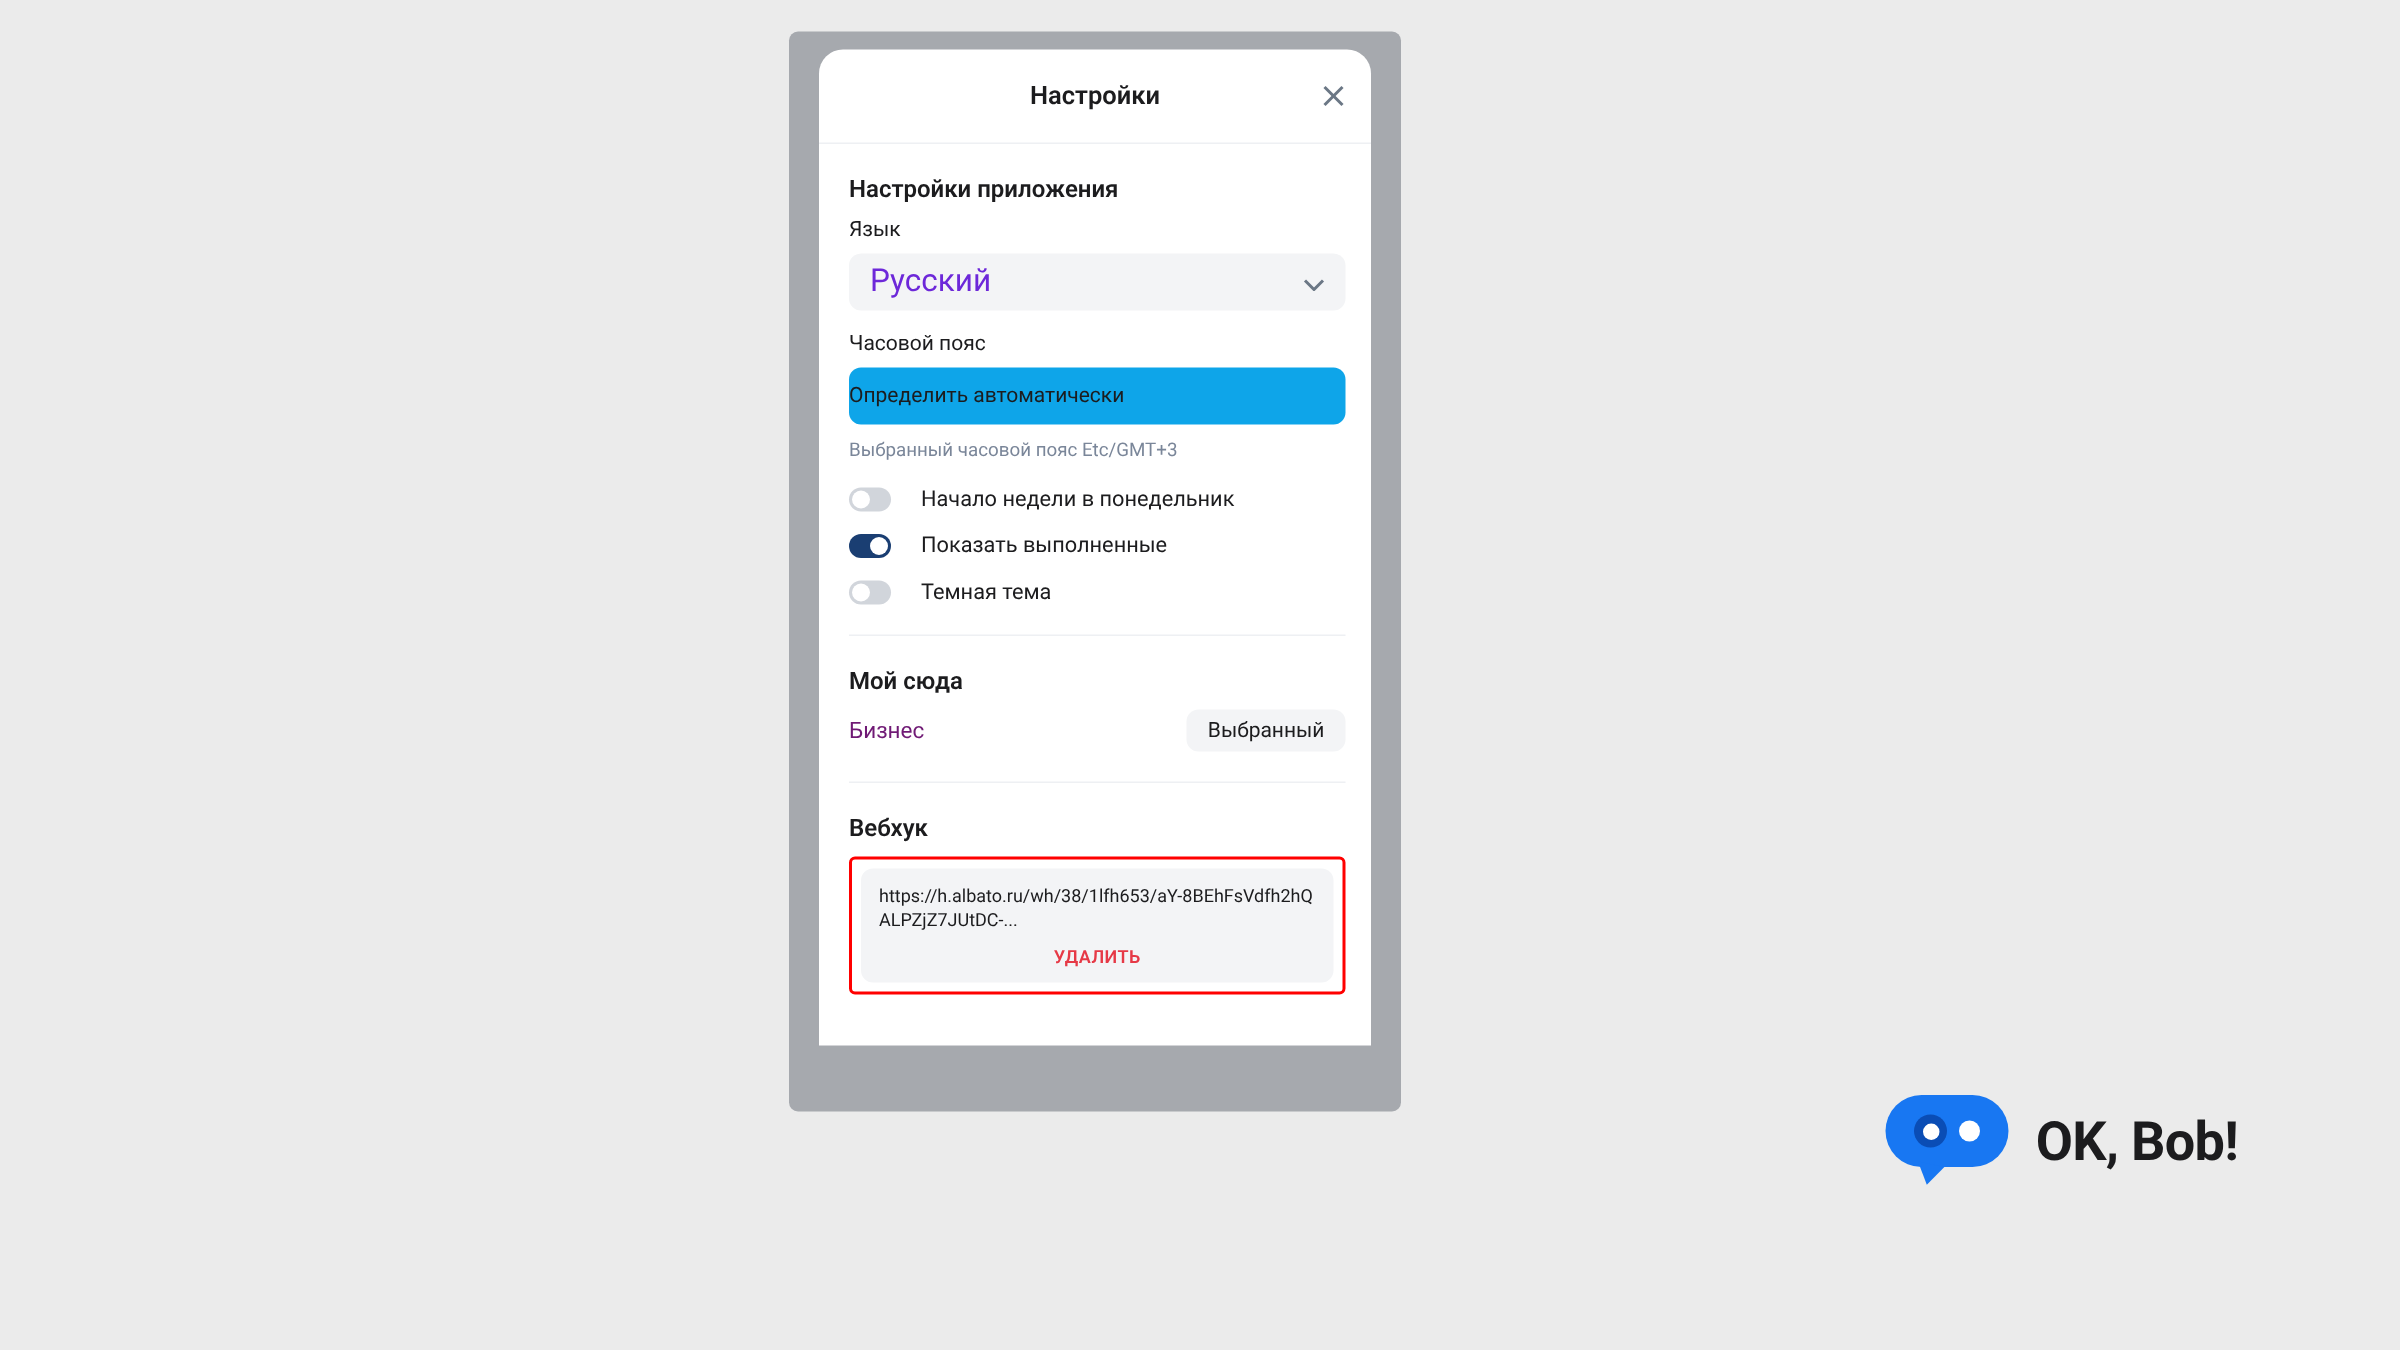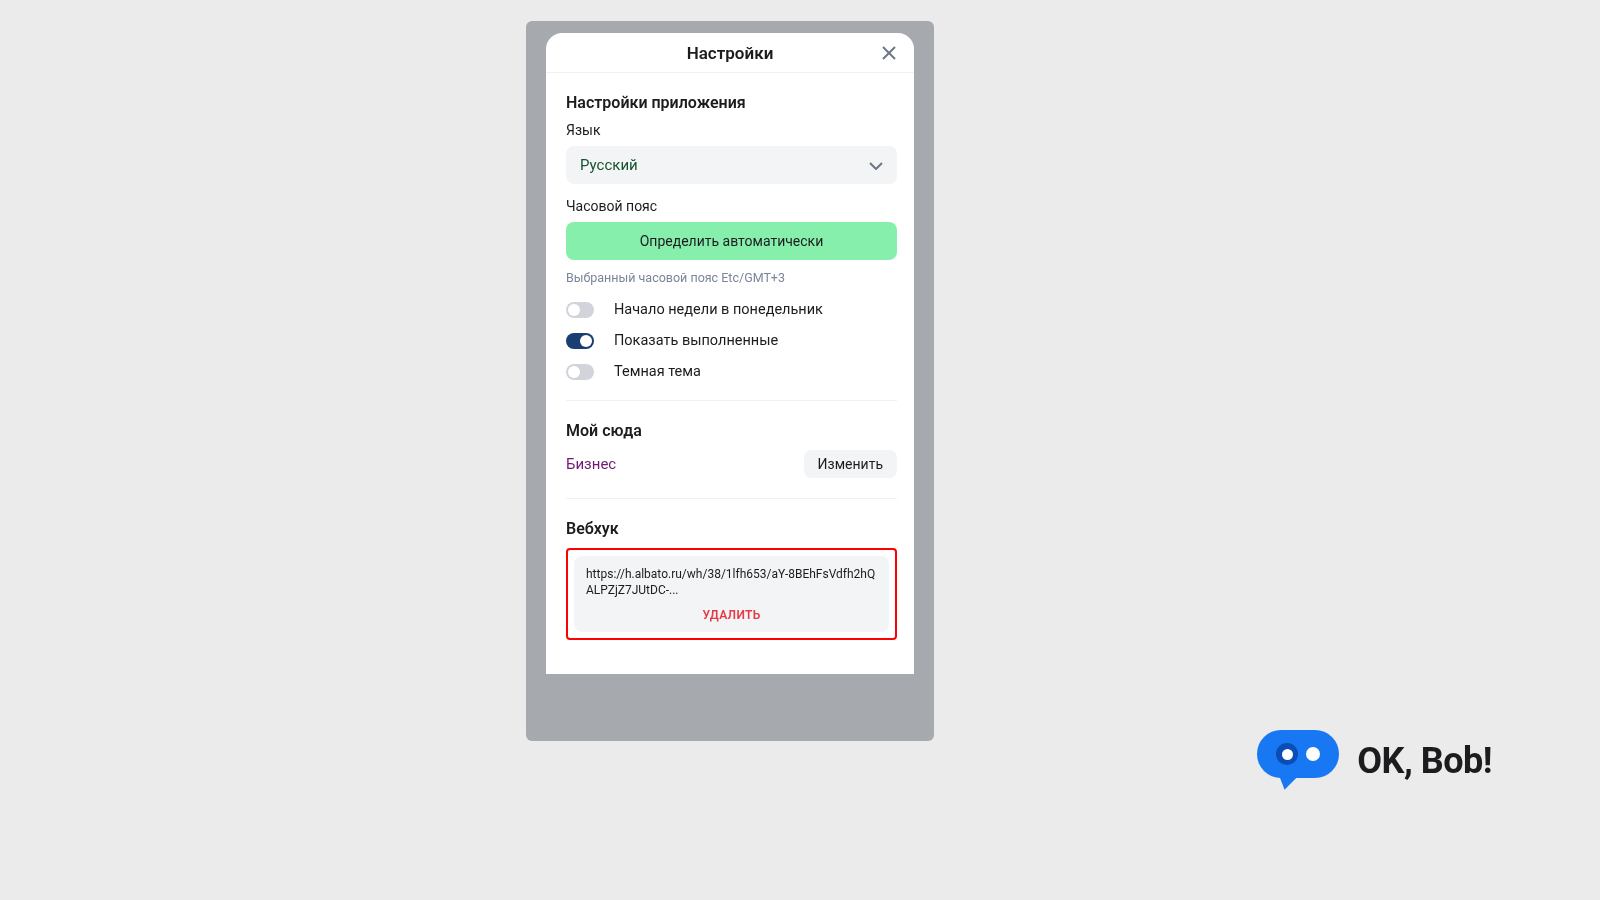--- a/index.html
+++ b/index.html
@@ -27,21 +27,21 @@
       width: 368px;
       background: #ffffff;
       border-radius: 16px 16px 0 0;
       overflow: hidden;
     }
     .modal-header {
       display: flex;
       align-items: center;
       justify-content: center;
       position: relative;
-      height: 40px;
+      height: 63px;
       border-bottom: 1px solid #eef0f3;
     }
     .modal-title {
       font-size: 17px;
       font-weight: 600;
       color: #1c1c1e;
     }
     .close-btn {
       position: absolute;
       right: 14px;
@@ -80,29 +80,29 @@
       align-items: center;
       justify-content: space-between;
       background: #f3f4f6;
       border-radius: 8px;
       height: 38px;
       padding: 0 14px;
       cursor: pointer;
       margin-bottom: 14px;
     }
     .select-box span {
-      font-size: 15px;
-      color: #14532d;
+      font-size: 21px;
+      color: #6d28d9;
     }
     .chevron svg { stroke: #6b7785; stroke-width: 2; fill: none; }
     .auto-btn {
       display: flex;
       align-items: center;
-      justify-content: center;
-      background: #86efac;
+      justify-content: flex-start;
+      background: #0ea5e9;
       border-radius: 8px;
       height: 38px;
       font-size: 14px;
       color: #1c1c1e;
       margin-bottom: 10px;
       cursor: pointer;
     }
     .hint {
       font-size: 12.5px;
       color: #7a8699;
@@ -300,21 +300,21 @@
           </div>
         <div class="toggle-label">Темная тема</div>
       </div>
     </div>
 
     <div class="section">
       <div class="section-title">Мой сюда</div>
       <div class="tariff-row">
         <div class="tariff-name">Бизнес</div>
         <div class="change-btn">
-          <span>Изменить</span>
+          <span>Выбранный</span>
         </div>
       </div>
     </div>
 
     <div class="section" style="border-bottom:none; padding-bottom:14px;">
       <div class="section-title">Вебхук</div>
       <div class="webhook-highlight">
         <div class="webhook-box">
           <div class="webhook-url">https://h.albato.ru/wh/38/1lfh653/aY-8BEhFsVdfh2hQALPZjZ7JUtDC-...</div>
           <div class="delete-btn">

